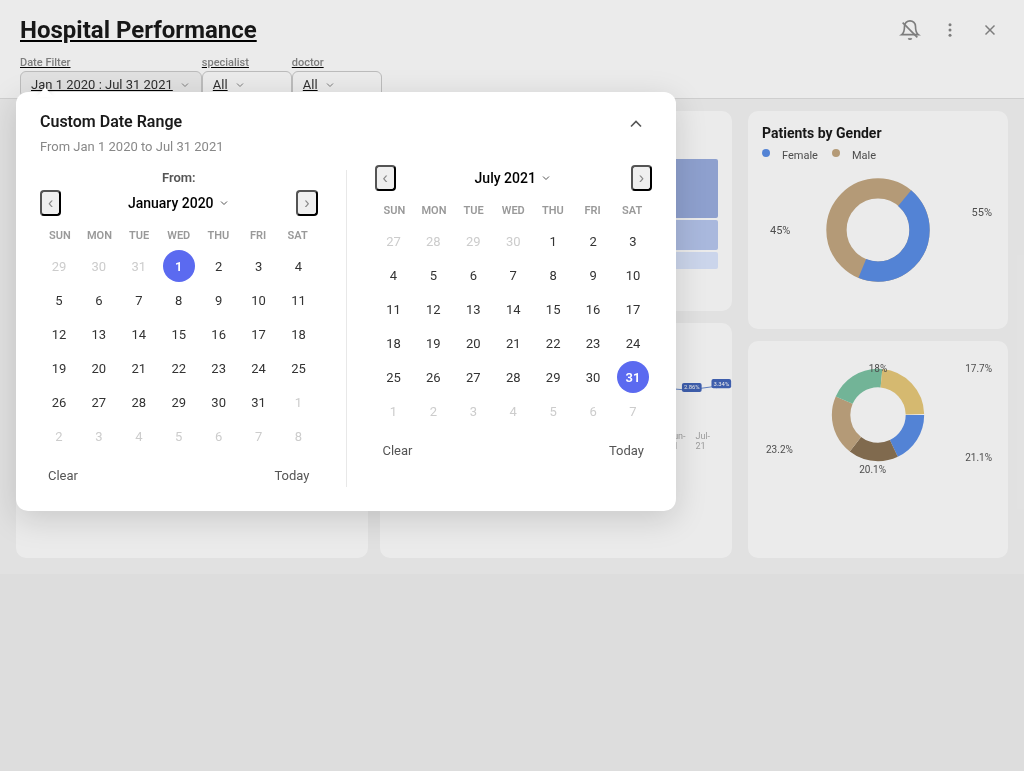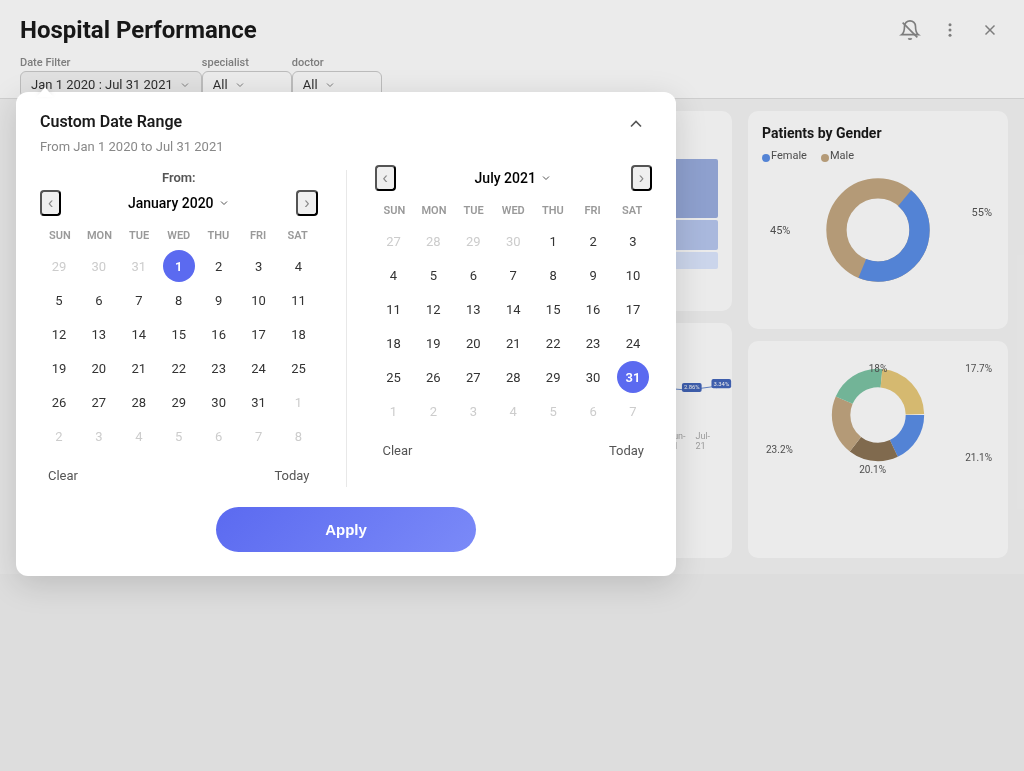--- a/index.html
+++ b/index.html
@@ -11,20 +11,21 @@
       overflow: hidden;
       position: relative;
     }
 
     
     .dashboard {
       width: 1024px;
       height: 574px;
       background: #f5f5f5;
       position: relative;
+      text-decoration: underline;
     }
 
     
     .header {
       background: white;
       padding: 16px 20px 0 20px;
       border-bottom: 1px solid #e0e0e0;
     }
     .header-top {
       display: flex;
@@ -93,22 +94,22 @@
       color: #1a1a1a;
       margin-bottom: 8px;
     }
     .legend-row {
       display: flex;
       gap: 14px;
       margin-bottom: 8px;
     }
     .legend-item {
       display: flex;
-      align-items: flex-end;
-      gap: 1px;
+      align-items: flex-start;
+      gap: 12px;
       font-size: 11px;
       color: #555;
     }
     .legend-dot {
       width: 8px;
       height: 8px;
       border-radius: 50%;
     }
 
     
@@ -794,19 +795,16 @@
             <div class="cal-day other-month">6</div>
             <div class="cal-day other-month">7</div>
           </div>
           <div class="cal-footer">
             <span class="cal-footer-btn">Clear</span>
             <span class="cal-footer-btn">Today</span>
           </div>
         </div>
       </div>
 
-      <div class="apply-btn">
-        <button class="apply-button">Apply</button>
-      </div>
     </div>
   </div>
 
 </div>
 
 </body></html>

